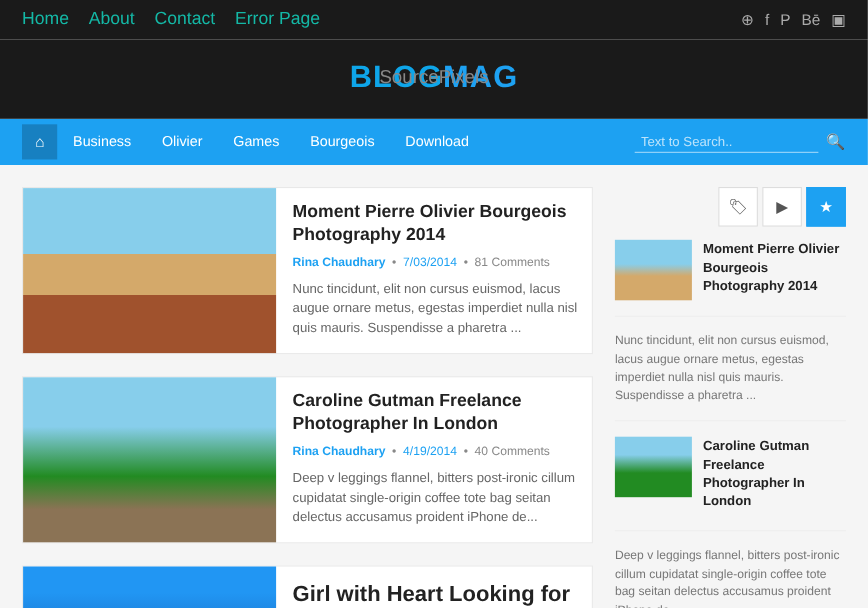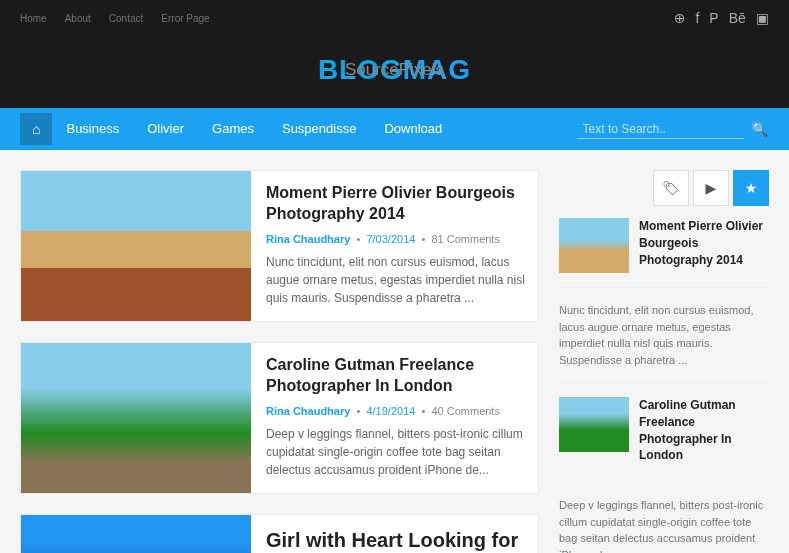--- a/index.html
+++ b/index.html
@@ -1,21 +1,21 @@
 <!DOCTYPE html>
 <html><head>
   <meta charset="utf-8">
   <style>
     * { margin: 0; padding: 0; box-sizing: border-box; }
     body { font-family: Arial, sans-serif; font-size: 13px; color: #333; background: #f5f5f5; }
 
     
     .top-nav { background: #1a1a1a; padding: 0 20px; display: flex; justify-content: space-between; align-items: center; height: 36px; }
     .top-nav-links { display: flex; gap: 18px; }
-    .top-nav-links a { color: #737373; text-decoration: none; font-size: 10px; }
+    .top-nav-links a { color: #14b8a6; text-decoration: none; font-size: 16px; }
     .top-nav-icons { display: flex; gap: 10px; align-items: center; }
     .top-nav-icons span { color: #aaa; font-size: 14px; cursor: pointer; }
 
     
     .header { background: #1a1a1a; padding: 18px 20px 22px; display: flex; justify-content: center; align-items: center; }
     .logo { font-size: 28px; font-weight: 900; letter-spacing: 1px; }
     .logo-blog { color: #0ea5e9; }
     .logo-mag { color: #1da1f2; }
     .header-center { font-size: 17px; color: #888; position: absolute; left: 50%; transform: translateX(-50%); }
 
@@ -95,21 +95,21 @@
   </div>
   <div class="header-center">SourcePixels</div>
 </header>
 
 <nav class="cat-nav">
   <div class="cat-nav-home">⌂</div>
   <div class="cat-nav-links">
     <a>Business</a>
     <a>Olivier</a>
     <a>Games</a>
-    <a>Suspendisse</a>
+    <a>Bourgeois</a>
     <a>Download</a>
   </div>
   <div class="cat-nav-search">
     <input type="text" placeholder="Text to Search.." style="">
     <span class="search-icon">🔍</span>
   </div>
 </nav>
 
 <div class="main-wrap">
   <div class="content">

